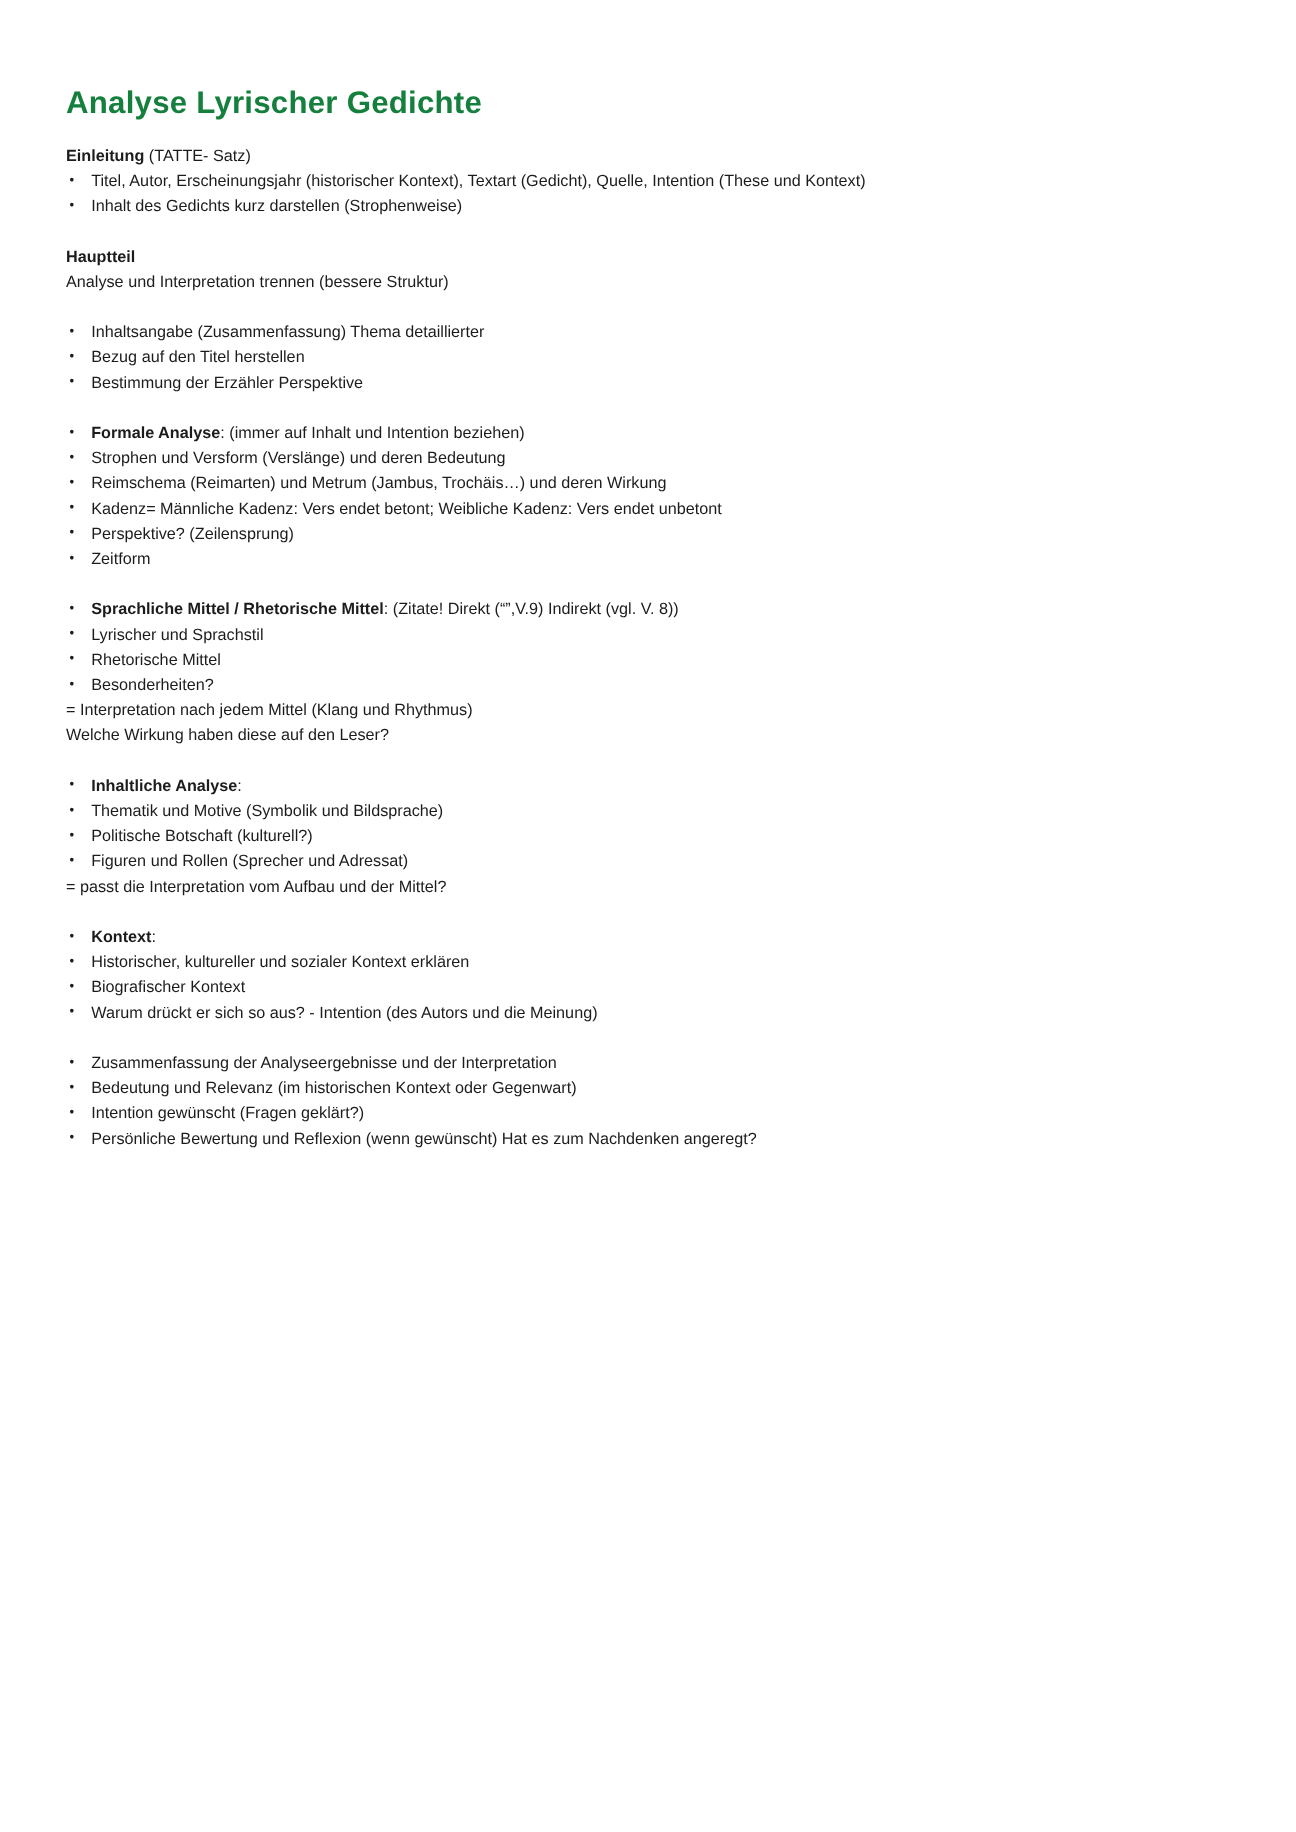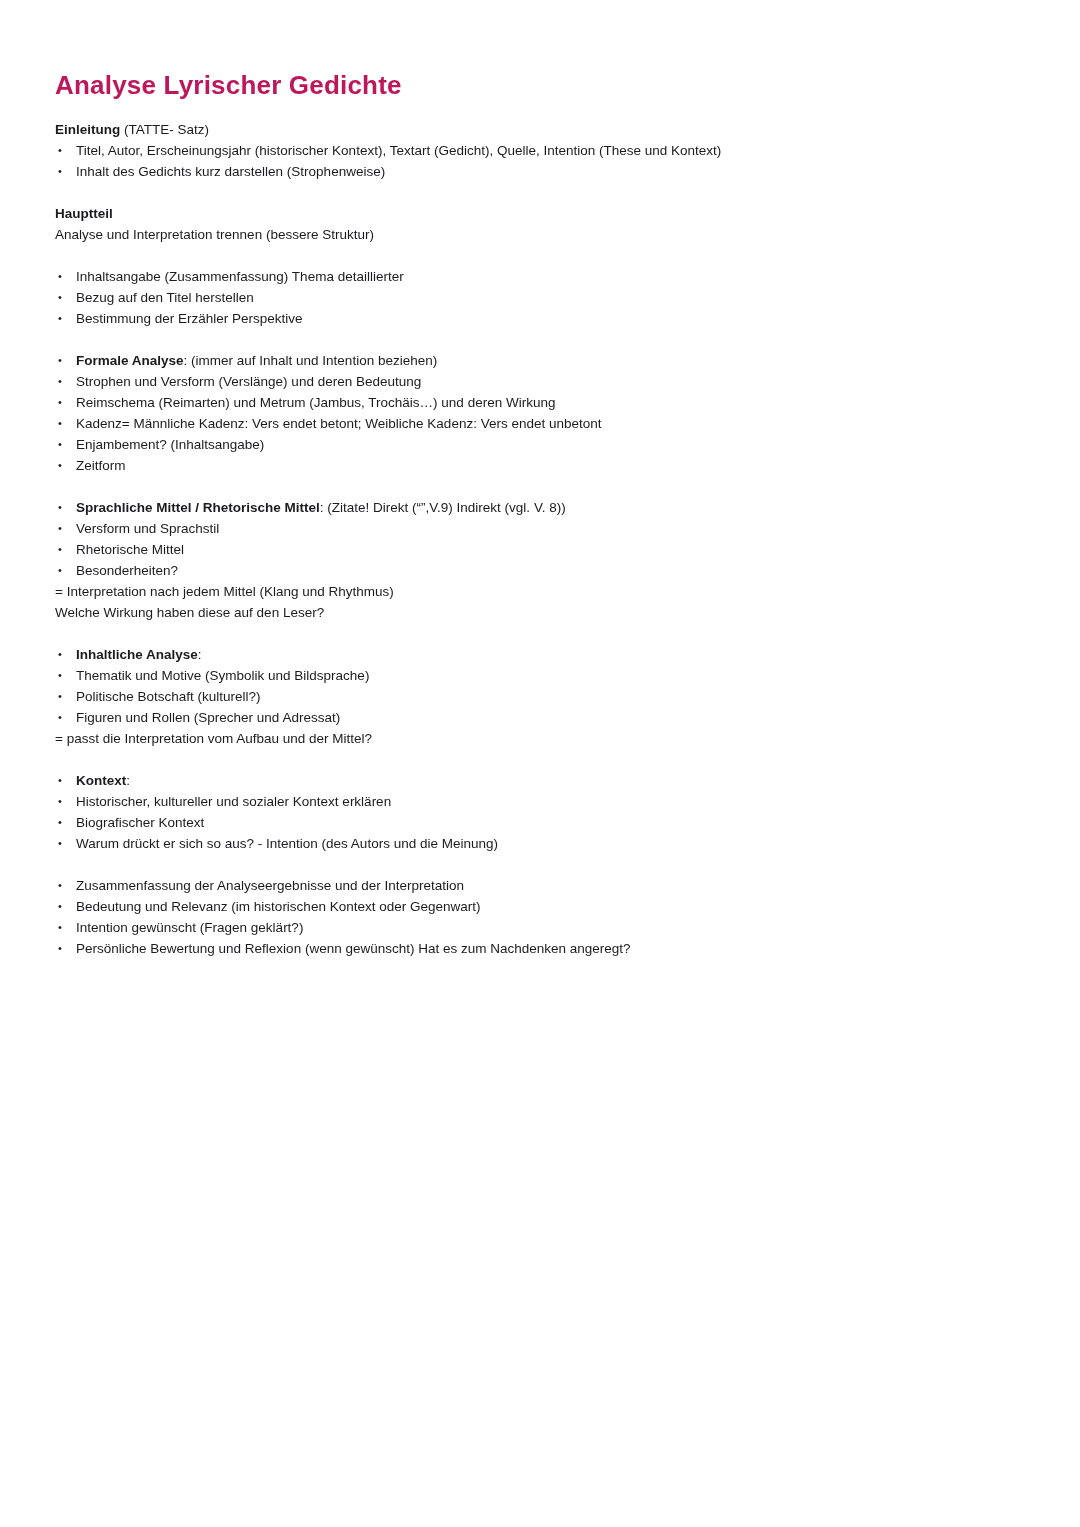--- a/index.html
+++ b/index.html
@@ -15,21 +15,21 @@
     background: #ffffff;
     position: relative;
   }
   .content {
     padding: 70px 55px 40px 55px;
   }
   .doc-title {
     font-size: 26px;
     font-weight: bold;
     margin: 0 0 18px 0;
-    color: #be185d;
+    color: #15803d;
     letter-spacing: 0.2px;
   }
   .row {
     font-size: 13.5px;
     line-height: 21px;
     min-height: 21px;
   }
   .bullet-row { display: flex; }
   .bullet-marker {
     flex: 0 0 21px;
@@ -86,34 +86,34 @@
       <div class="row bullet-row">
         <span class="bullet-marker">•</span>
         <span class="row-text"><span>Reimschema (Reimarten) und Metrum (Jambus, Trochäis…) und deren Wirkung</span></span>
       </div>
       <div class="row bullet-row">
         <span class="bullet-marker">•</span>
         <span class="row-text"><span>Kadenz= Männliche Kadenz: Vers endet betont; Weibliche Kadenz: Vers endet unbetont</span></span>
       </div>
       <div class="row bullet-row">
         <span class="bullet-marker">•</span>
-        <span class="row-text"><span>Enjambement? (Inhaltsangabe)</span></span>
+        <span class="row-text"><span>Perspektive? (Zeilensprung)</span></span>
       </div>
       <div class="row bullet-row">
         <span class="bullet-marker">•</span>
         <span class="row-text"><span>Zeitform</span></span>
       </div>
       <div class="spacer"></div>
       <div class="row bullet-row">
         <span class="bullet-marker">•</span>
         <span class="row-text"><span class="b">Sprachliche Mittel / Rhetorische Mittel</span><span>: </span><span class="u">(Zitate! Direkt (“”,V.9) Indirekt (vgl. V. 8))</span></span>
       </div>
       <div class="row bullet-row">
         <span class="bullet-marker">•</span>
-        <span class="row-text"><span>Versform und Sprachstil</span></span>
+        <span class="row-text"><span>Lyrischer und Sprachstil</span></span>
       </div>
       <div class="row bullet-row">
         <span class="bullet-marker">•</span>
         <span class="row-text"><span>Rhetorische Mittel</span></span>
       </div>
       <div class="row bullet-row">
         <span class="bullet-marker">•</span>
         <span class="row-text"><span>Besonderheiten?</span></span>
       </div>
       <div class="row line-row"><span class="row-text"><span>= Interpretation nach jedem Mittel (Klang und Rhythmus)</span></span></div>

